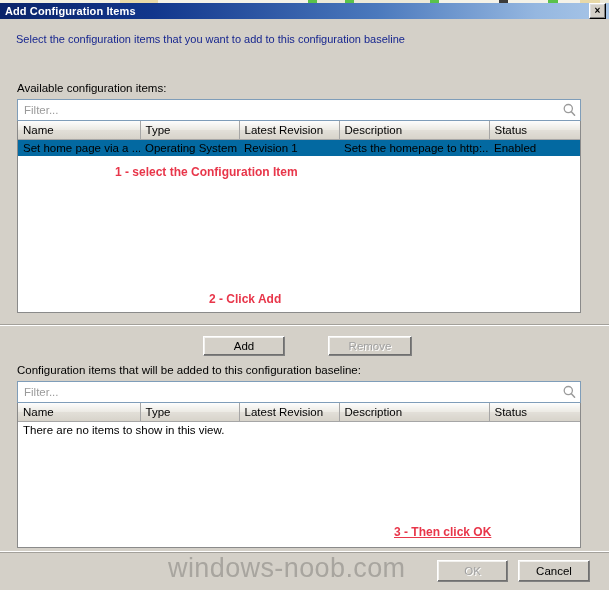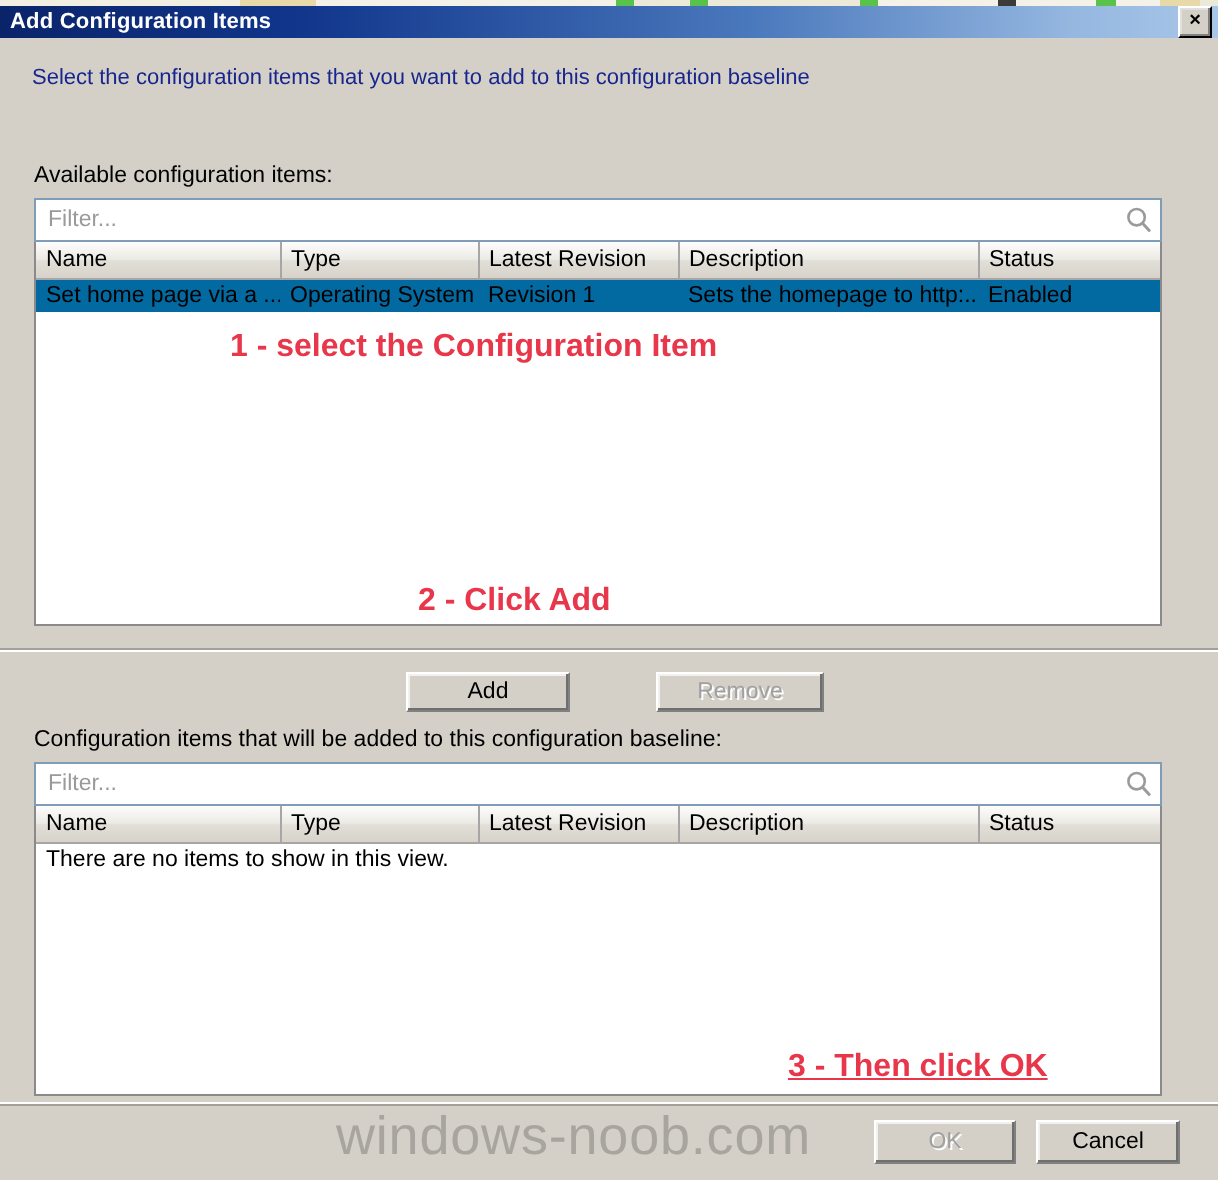--- a/index.html
+++ b/index.html
@@ -165,21 +165,21 @@
   }
   .btn.disabled {
     color: #a0a0a0;
     text-shadow: 1px 1px 0 #ffffff;
   }
 
   
   .anno {
     position: absolute;
     color: #e8364a;
-    font-size: 16px;
+    font-size: 12px;
     font-weight: bold;
     white-space: nowrap;
   }
 
   
   .bottombar {
     position: absolute; left: 0; bottom: 0; width: 609px; height: 38px;
     background: #d4d0c8;
     border-top: 1px solid #ffffff;
     box-shadow: inset 0 1px 0 #a3a09a;

